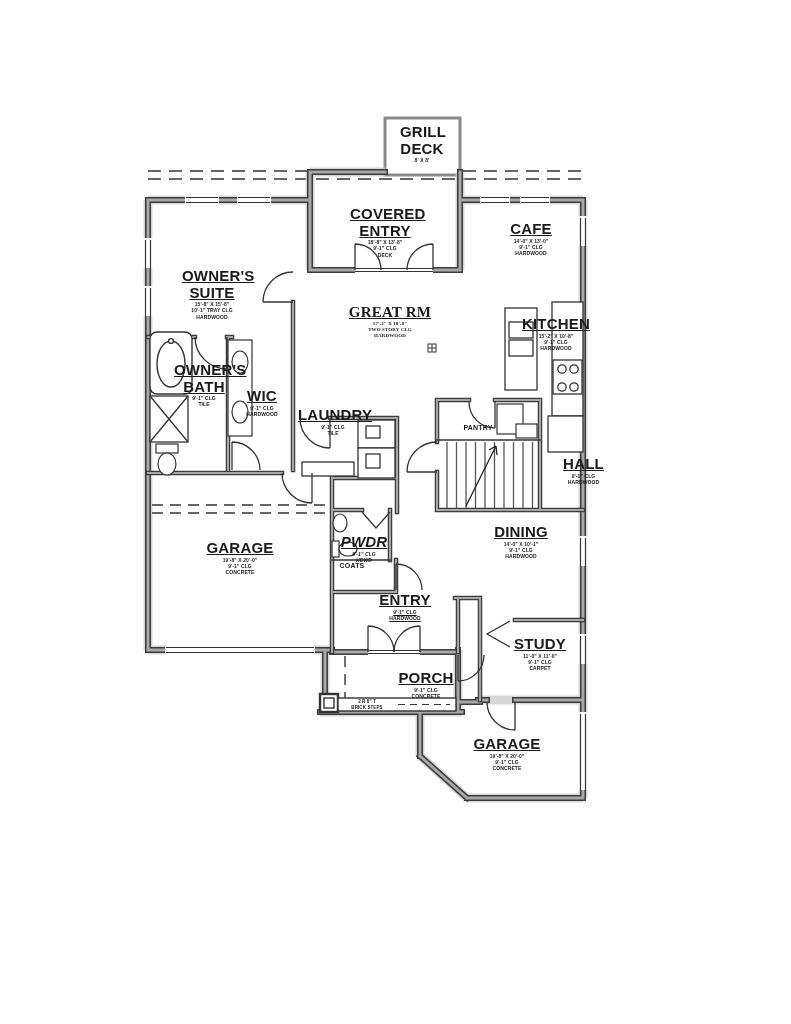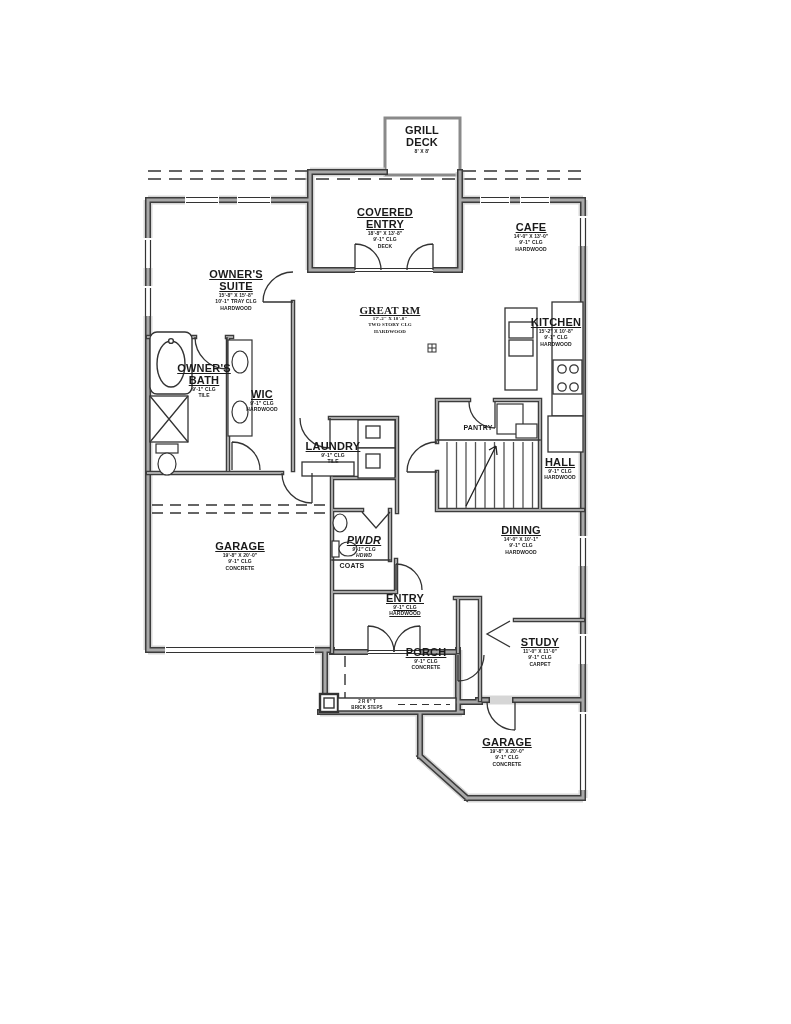--- a/index.html
+++ b/index.html
@@ -1,20 +1,20 @@
 <!DOCTYPE html>
 <html><head>
 <meta charset="utf-8">
 <style>
   html,body{margin:0;padding:0;background:#ffffff;}
   .plan{position:relative;width:791px;height:1024px;background:#ffffff;overflow:hidden;
         font-family:"Liberation Sans",sans-serif;}
   .plan svg{position:absolute;left:0;top:0;}
   .room{position:absolute;text-align:center;color:#1a1a1a;transform:translateX(-50%);}
-  .rn{display:block;font-weight:700;font-size:11px;line-height:1.1;text-decoration:underline;
+  .rn{display:block;font-weight:700;font-size:15px;line-height:1.1;text-decoration:underline;
       letter-spacing:.2px;white-space:normal;}
   .rn.nl{text-decoration:none;}
   .rs{display:block;font-weight:700;font-size:5px;line-height:1.25;letter-spacing:.1px;}
   .rs:empty,.rn:empty{display:none;}
   .tiny{font-size:4.5px;}
 </style>
 </head>
 <body>
 
 <div class="plan">
@@ -198,21 +198,21 @@
   <span class="rs">DECK</span>
 </div>
 
 <div class="room" style="left:531px;top:221px;width:70px;">
   <span class="rn">CAFE</span>
   <span class="rs">14'-0" X 13'-0"</span>
   <span class="rs">9'-1" CLG</span>
   <span class="rs">HARDWOOD</span>
 </div>
 
-<div class="room" style="left:212px;top:268px;width:60px;margin-left:24px;">
+<div class="room" style="left:212px;top:268px;width:60px;">
   <span class="rn">OWNER'S SUITE</span>
   <span class="rs">15'-8" X 15'-8"</span>
   <span class="rs">10'-1" TRAY CLG</span>
   <span class="rs">HARDWOOD</span>
 </div>
 
 <div class="room" style="left:390px;top:304px;width:100px;font-family:Liberation Serif, serif;">
   <span class="rn">GREAT RM</span>
   <span class="rs">17'-2" X 18'-8"</span>
   <span class="rs">TWO STORY CLG</span>
@@ -231,31 +231,31 @@
   <span class="rs">9'-1" CLG</span>
   <span class="rs">TILE</span>
 </div>
 
 <div class="room" style="left:262px;top:388px;width:60px;">
   <span class="rn">WIC</span>
   <span class="rs">9'-1" CLG</span>
   <span class="rs">HARDWOOD</span>
 </div>
 
-<div class="room" style="left:333px;top:440px;width:70px;">
+<div class="room" style="left:333px;top:407px;width:70px;">
   <span class="rn">LAUNDRY</span>
   <span class="rs">9'-1" CLG</span>
   <span class="rs">TILE</span>
 </div>
 
 <div class="room" style="left:478px;top:424px;width:60px;">
   <span class="rn nl" style="font-size:7px;">PANTRY</span>
 </div>
 
-<div class="room" style="left:560px;top:456px;width:50px;">
+<div class="room" style="left:560px;top:456px;width:50px;padding-left:47px;">
   <span class="rn">HALL</span>
   <span class="rs">9'-1" CLG</span>
   <span class="rs">HARDWOOD</span>
 </div>
 
 <div class="room" style="left:240px;top:540px;width:90px;">
   <span class="rn">GARAGE</span>
   <span class="rs">19'-8" X 20'-0"</span>
   <span class="rs">9'-1" CLG</span>
   <span class="rs">CONCRETE</span>
@@ -284,21 +284,21 @@
   <span class="rs">HARDWOOD</span>
 </div>
 
 <div class="room" style="left:540px;top:636px;width:70px;">
   <span class="rn">STUDY</span>
   <span class="rs">11'-0" X 11'-0"</span>
   <span class="rs">9'-1" CLG</span>
   <span class="rs">CARPET</span>
 </div>
 
-<div class="room" style="left:426px;top:646px;width:70px;text-align:center;">
+<div class="room" style="left:426px;top:670px;width:70px;text-align:center;">
   <span class="rn">PORCH</span>
   <span class="rs">9'-1" CLG</span>
   <span class="rs">CONCRETE</span>
 </div>
 
 <div class="room" style="left:367px;top:699px;width:56px;">
   <span class="rs tiny">2 R 6" T</span>
   <span class="rs tiny">BRICK STEPS</span>
 </div>
 

